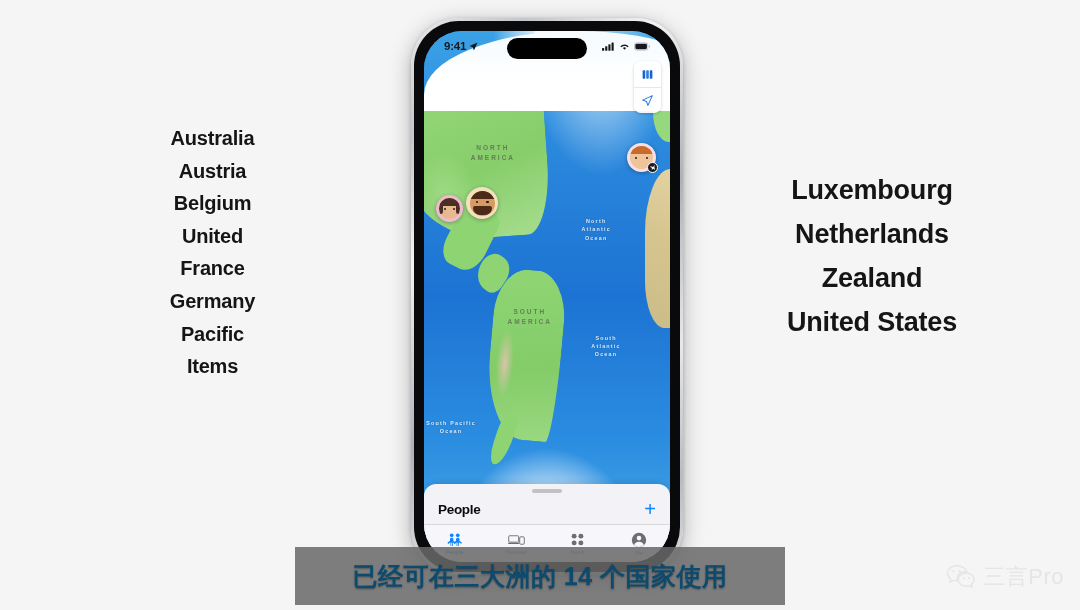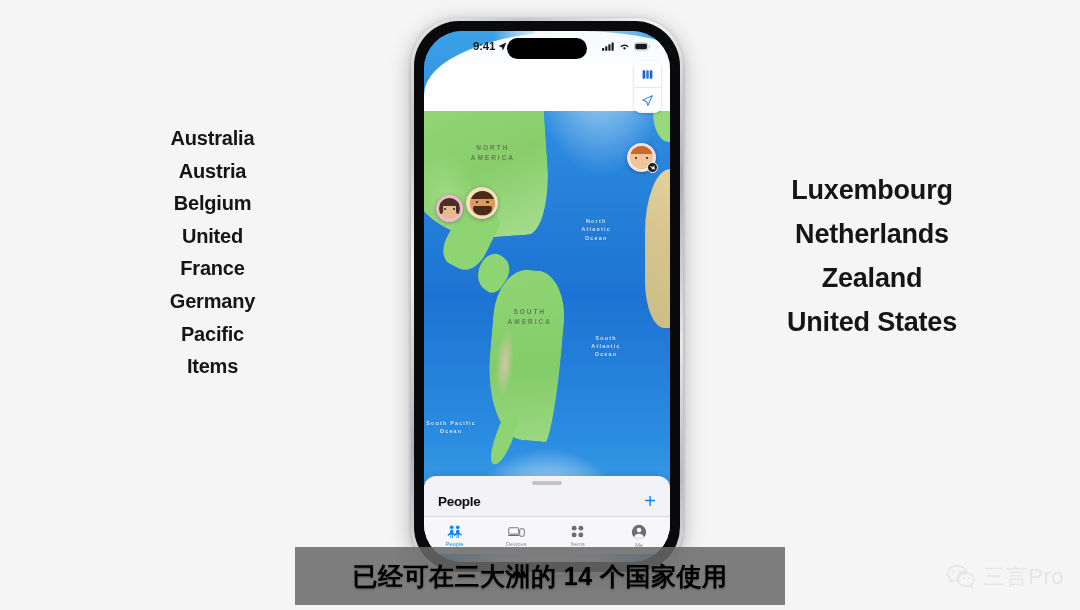--- a/index.html
+++ b/index.html
@@ -170,21 +170,21 @@
   
   .statusbar {
     position:absolute; left:0; right:0; top:0; height:30px;
     display:flex; align-items:center;
     padding:0 20px;
     z-index:8;
   }
   .sb-time {
     font-size:11.5px; font-weight:700; color:#16181c;
     letter-spacing:-0.2px;
-    display:flex; align-items:center; gap:3px;margin-left:29px;
+    display:flex; align-items:center; gap:3px;
   }
   .sb-right { margin-left:auto; display:flex; align-items:center; gap:4px; }
   .island {
     position:absolute;
     left:50%; top:7px; transform:translateX(-50%);
     width:80px; height:21px;
     background:#000; border-radius:12px;
     z-index:9;
   }
 
@@ -220,21 +220,21 @@
   .pin-badge {
     position:absolute; right:-2px; bottom:-1px;
     width:11px; height:11px; border-radius:50%;
     background:#1c1c1e;
     border:1.3px solid #fff;
     display:flex; align-items:center; justify-content:center;
   }
 
   
   .sheet {
-    position:absolute; left:0; right:0; bottom:8px;
+    position:absolute; left:0; right:0; bottom:0;
     height:78px;
     background:#f3f2f6;
     border-radius:12px 12px 0 0;
     z-index:10;
     box-shadow:0 -1px 6px rgba(0,0,0,0.12);
   }
   .grabber {
     width:30px; height:4px; border-radius:2px;
     background:#c2c2c6;
     margin:5px auto 0;
@@ -274,21 +274,21 @@
   
   .subtitle-band {
     position:absolute;
     left:295px; top:547px;
     width:490px; height:58px;
     background:rgba(105,105,105,0.86);
     display:flex; align-items:center; justify-content:center;
     z-index:30;
   }
   .subtitle-text {
-    color:#000000;
+    color:#0c4a6e;
     font-size:25px;
     font-weight:700;
     letter-spacing:0.5px;
     white-space:nowrap;
     text-shadow:0 1px 2px rgba(0,0,0,0.35);
   }
 
   
   .watermark {
     position:absolute;

